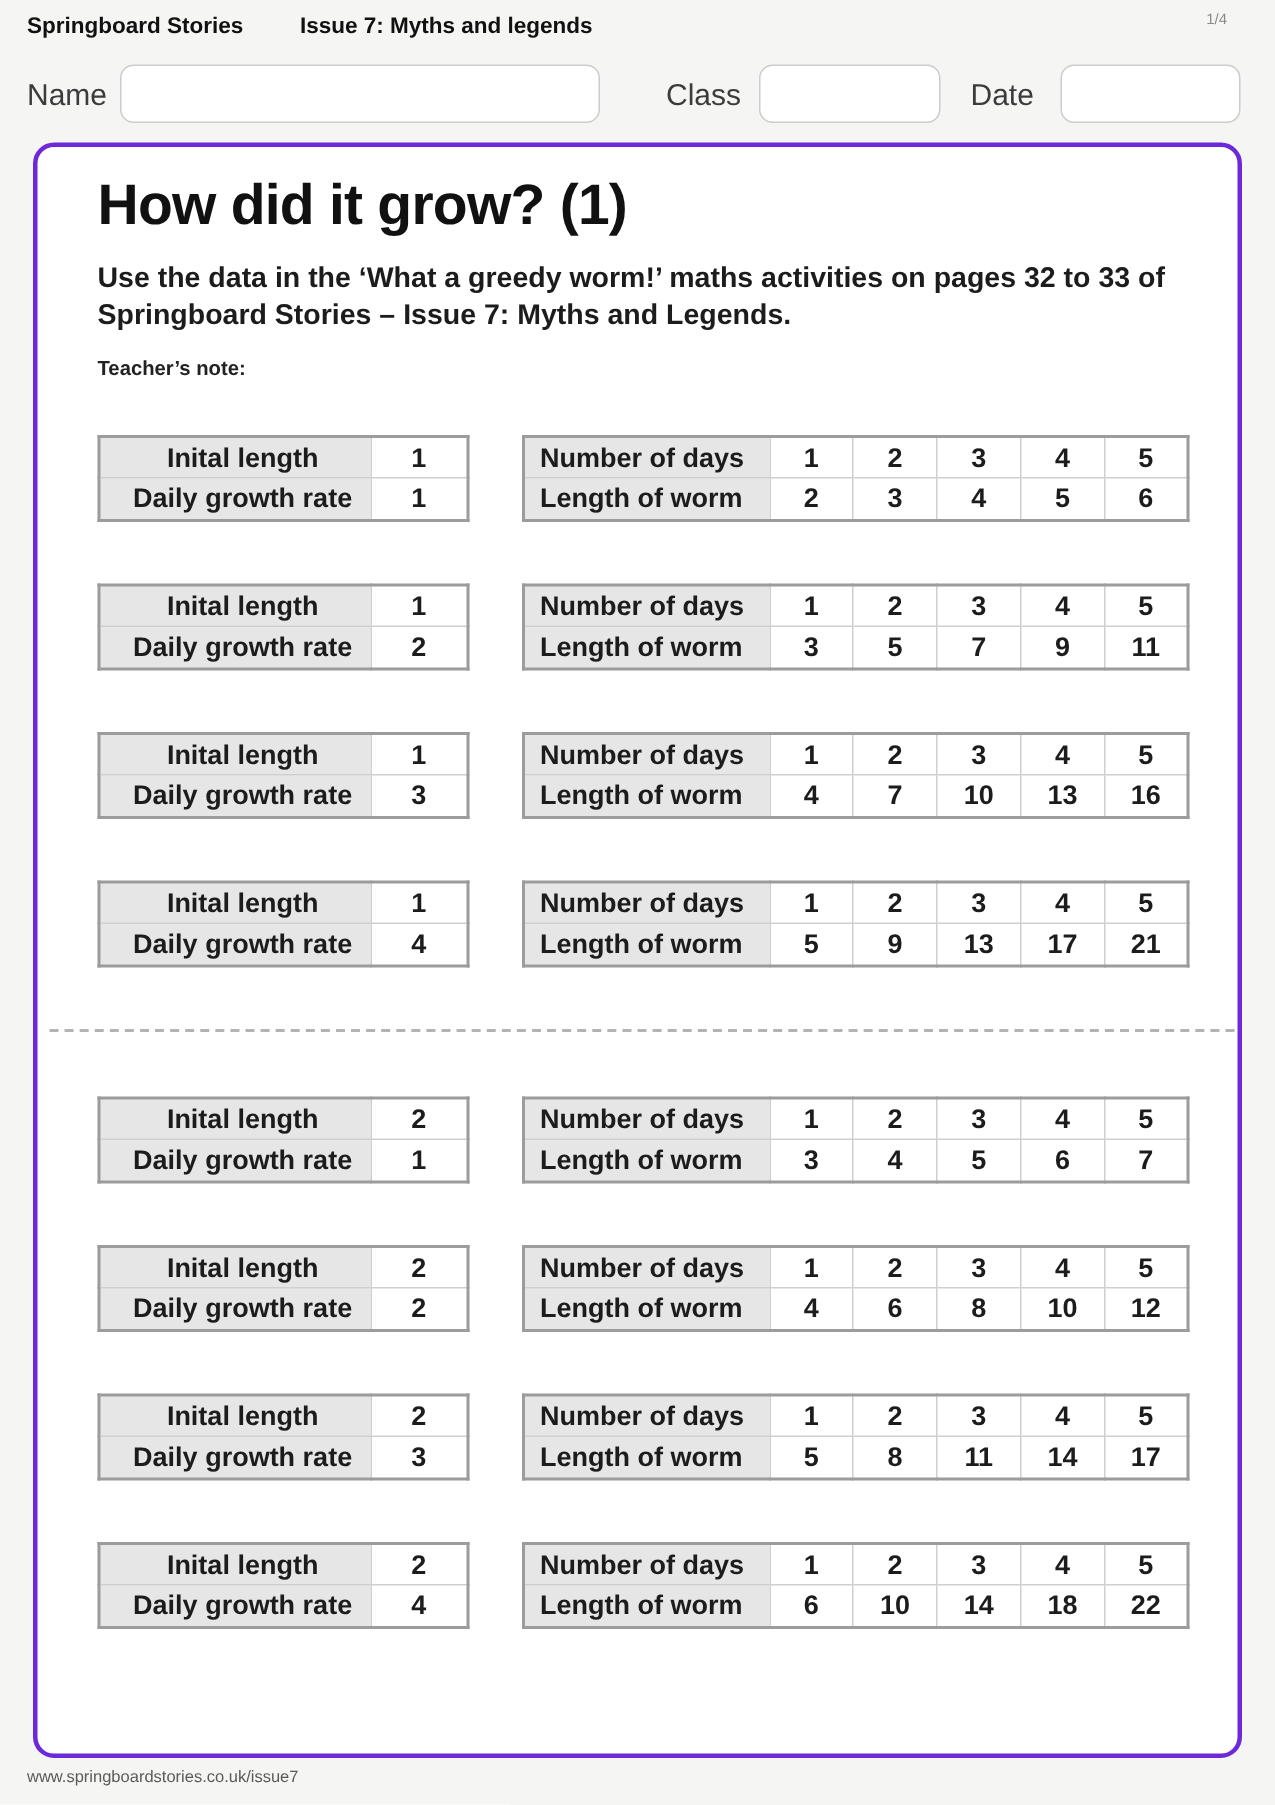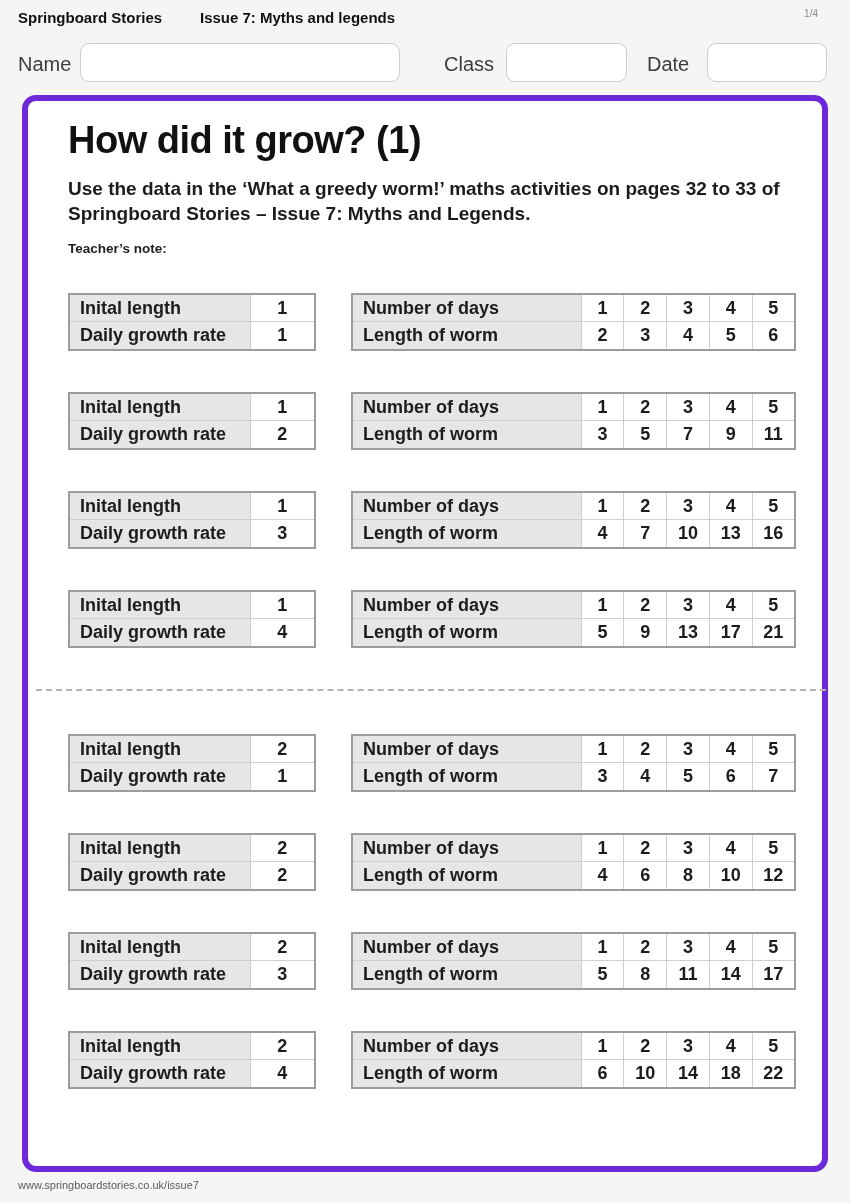--- a/index.html
+++ b/index.html
@@ -29,21 +29,21 @@
   #class-label { left: 444px; }
   #class-input { left: 506px; width: 121px; }
   #date-label  { left: 647px; }
   #date-input  { left: 707px; width: 120px; }
 
   
   .sheet {
     position: absolute; left: 22px; top: 95px;
     width: 806px; height: 1077px;
     background: #ffffff;
-    border: 6px solid #6d28d9;
+    border: 3px solid #6d28d9;
     border-radius: 14px;
     padding-top: 18px;
   }
   h1.title {
     margin: 0 0 0 40px;
     font-size: 38px; font-weight: bold; color: #111;
     letter-spacing: -0.5px;
     line-height: 1.15;
   }
   .instructions {
@@ -70,23 +70,23 @@
   }
   .tbl td {
     border: 1px solid #cfcfcf;
     height: 28px;
     font-size: 18px; font-weight: bold; color: #1c1c1c;
     vertical-align: middle;
   }
   .tbl .lbl { background: #e6e6e6; padding-left: 10px; text-align: left; }
   .tbl .val, .tbl .num { text-align: center; background: #fff; }
   .left-tbl  { width: 248px; margin-right: 35px; }
-  .left-tbl .lbl { width: 181px; }
+  .left-tbl .lbl { width: 181px; text-align: center; }
   .right-tbl { width: 445px; }
-  .right-tbl .lbl { width: 229px; }
+  .right-tbl .lbl { width: 164px; }
 
   .divider {
     border: none;
     border-top: 2px dashed #b3b3b3;
     margin: 6px 8px 43px 8px;
     width: 790px;
   }
 
   
   .footer-url  { position: absolute; left: 18px;  top: 1179px; font-size: 11px; color: #5a5a5a; }

